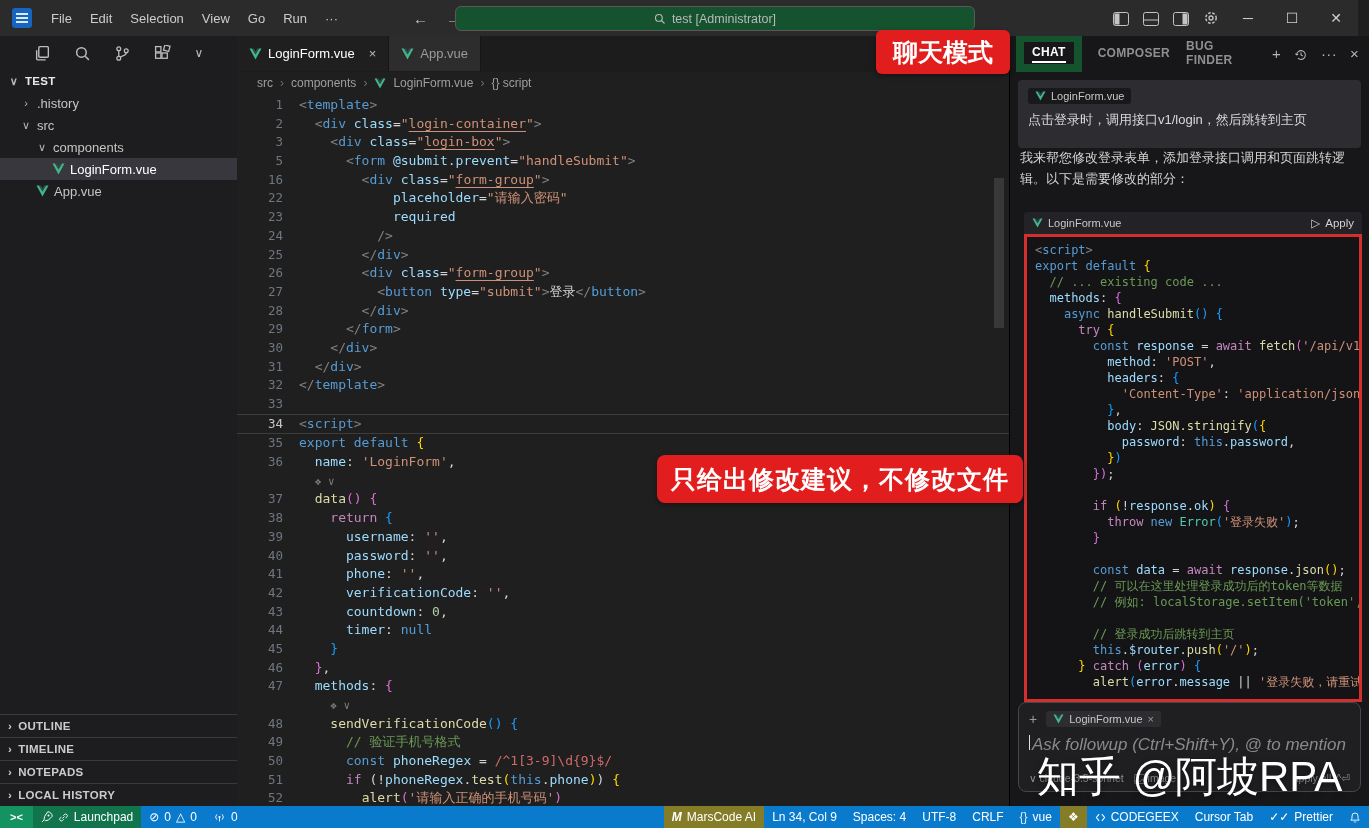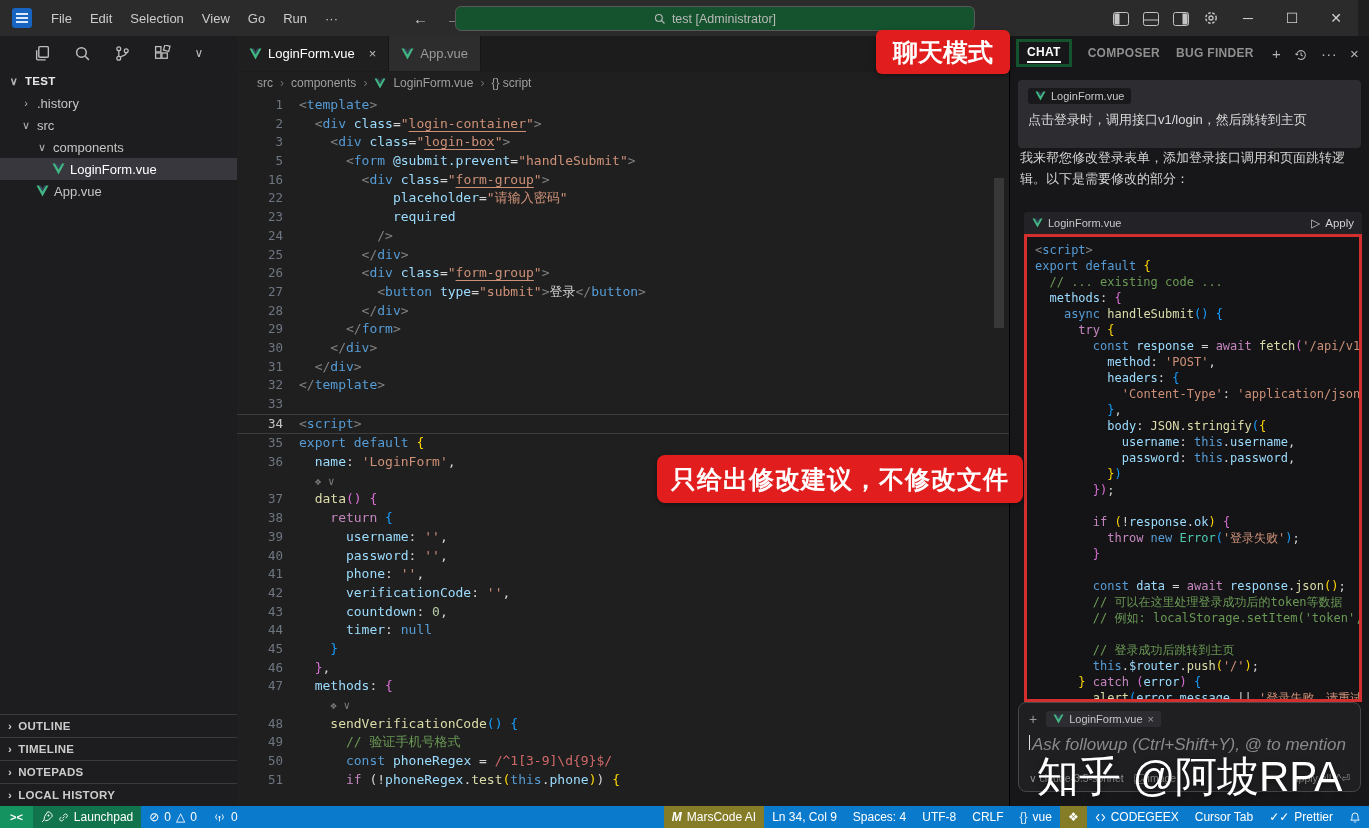--- a/index.html
+++ b/index.html
@@ -59,21 +59,21 @@
   .scrollthumb{position:absolute;right:6px;top:142px;width:10px;height:150px;background:#424242;opacity:.75;}
   
   .badge{position:absolute;background:#e21d1d;color:#ffffff;font-weight:bold;z-index:40;
          display:flex;align-items:center;justify-content:center;box-shadow:0 2px 5px rgba(0,0,0,.35);}
   #badge-chatmode{left:876px;top:30px;height:44px;padding:0 17px;font-size:25px;border-radius:6px;}
   #badge-suggest{left:657px;top:455px;height:48px;padding:0 14px;font-size:25px;border-radius:8px;letter-spacing:1px;}
   
   .chat{position:absolute;right:0;top:36px;width:359px;bottom:22px;background:#17171a;border-left:1px solid #000;}
   .chat-tabs{height:34px;display:flex;align-items:center;padding:0 10px;gap:16px;color:#8f8f8f;
              font-size:12px;font-weight:bold;letter-spacing:.3px;}
-  .redbox{border:3px solid #14532d;padding:3px 8px 5px 8px;margin-left:-4px;}
+  .redbox{border:8px solid #14532d;padding:3px 8px 5px 8px;margin-left:-4px;}
   .chat-tab.active{color:#ffffff;position:relative;}
   .chat-tab.active::after{content:"";position:absolute;left:0;right:0;bottom:-4px;height:2px;background:#ffffff;}
   .chat-icons{margin-left:auto;display:flex;align-items:center;gap:13px;color:#b5b5b5;font-weight:normal;font-size:15px;}
   .user-card{position:absolute;left:8px;right:8px;top:44px;height:54px;background:#2c2c31;border-radius:4px;padding:7px 10px;}
   .chip{display:inline-flex;align-items:center;gap:5px;background:#19191c;border-radius:3px;
         padding:2px 7px;font-size:11px;color:#c8c8c8;}
   .user-card .msg{margin-top:6px;font-size:13px;color:#dadada;}
   .assist{position:absolute;left:10px;right:10px;top:112px;font-size:13px;line-height:20.5px;color:#d4d4d4;}
   .code-card{position:absolute;left:14px;right:7px;top:176px;height:480px;}
   .cc-head{height:22px;background:#232327;display:flex;align-items:center;padding:0 8px;
@@ -289,20 +289,21 @@
         <div class="cl"><span class="ln">43</span><span class="cc"><span class="tk-txt">      </span><span class="tk-prop">countdown</span><span class="tk-txt">: </span><span class="tk-num">0</span><span class="tk-txt">,</span></span></div>
         <div class="cl"><span class="ln">44</span><span class="cc"><span class="tk-txt">      </span><span class="tk-prop">timer</span><span class="tk-txt">: </span><span class="tk-kw">null</span></span></div>
         <div class="cl"><span class="ln">45</span><span class="cc"><span class="tk-txt">    </span><span class="tk-b3">}</span></span></div>
         <div class="cl"><span class="ln">46</span><span class="cc"><span class="tk-txt">  </span><span class="tk-b2">}</span><span class="tk-txt">,</span></span></div>
         <div class="cl"><span class="ln">47</span><span class="cc"><span class="tk-txt">  </span><span class="tk-prop">methods</span><span class="tk-txt">: </span><span class="tk-b2">{</span></span></div>
         <div class="cl"><span class="ln"></span><span class="cc"><span class="tk-txt">    </span><span class="lensrow">❖ ∨</span></span></div>
         <div class="cl"><span class="ln">48</span><span class="cc"><span class="tk-txt">    </span><span class="tk-fn">sendVerificationCode</span><span class="tk-b3">()</span><span class="tk-txt"> </span><span class="tk-b3">{</span></span></div>
         <div class="cl"><span class="ln">49</span><span class="cc"><span class="tk-txt">      </span><span class="tk-cmt">// 验证手机号格式</span></span></div>
         <div class="cl"><span class="ln">50</span><span class="cc"><span class="tk-txt">      </span><span class="tk-kw">const</span><span class="tk-txt"> </span><span class="tk-var">phoneRegex</span><span class="tk-txt"> = </span><span class="tk-rex">/^1[3-9]\d{9}$/</span></span></div>
         <div class="cl"><span class="ln">51</span><span class="cc"><span class="tk-txt">      </span><span class="tk-ctl">if</span><span class="tk-txt"> (!</span><span class="tk-var">phoneRegex</span><span class="tk-txt">.</span><span class="tk-fn">test</span><span class="tk-b1">(</span><span class="tk-kw">this</span><span class="tk-txt">.</span><span class="tk-prop">phone</span><span class="tk-b1">)</span><span class="tk-txt">) </span><span class="tk-b1">{</span></span></div>
+        <div class="cl"><span class="ln">52</span><span class="cc"><span class="tk-txt">        </span><span class="tk-fn">alert</span><span class="tk-b2">(</span><span class="tk-str">'请输入正确的手机号码'</span><span class="tk-b2">)</span></span></div>
       </div>
     <div class="scrollthumb"></div>
   </div>
 
   <div class="badge" id="badge-suggest">只给出修改建议，不修改文件</div>
   <div class="badge" id="badge-chatmode">聊天模式</div>
 
   <div class="chat">
     <div class="chat-tabs">
       <span class="redbox">
@@ -352,21 +353,20 @@
           <div class="cl"><span class="cc"><span class="tk-txt">  </span><span class="tk-cmt">// ... existing code ...</span></span></div>
           <div class="cl"><span class="cc"><span class="tk-txt">  </span><span class="tk-prop">methods</span><span class="tk-txt">: </span><span class="tk-b2">{</span></span></div>
           <div class="cl"><span class="cc"><span class="tk-txt">    </span><span class="tk-kw">async</span><span class="tk-txt"> </span><span class="tk-fn">handleSubmit</span><span class="tk-b3">()</span><span class="tk-txt"> </span><span class="tk-b3">{</span></span></div>
           <div class="cl"><span class="cc"><span class="tk-txt">      </span><span class="tk-ctl">try</span><span class="tk-txt"> </span><span class="tk-b1">{</span></span></div>
           <div class="cl"><span class="cc"><span class="tk-txt">        </span><span class="tk-kw">const</span><span class="tk-txt"> </span><span class="tk-var">response</span><span class="tk-txt"> = </span><span class="tk-ctl">await</span><span class="tk-txt"> </span><span class="tk-fn">fetch</span><span class="tk-b2">(</span><span class="tk-str">'/api/v1/l</span></span></div>
           <div class="cl"><span class="cc"><span class="tk-txt">          </span><span class="tk-prop">method</span><span class="tk-txt">: </span><span class="tk-str">'POST'</span><span class="tk-txt">,</span></span></div>
           <div class="cl"><span class="cc"><span class="tk-txt">          </span><span class="tk-prop">headers</span><span class="tk-txt">: </span><span class="tk-b3">{</span></span></div>
           <div class="cl"><span class="cc"><span class="tk-txt">            </span><span class="tk-str">'Content-Type'</span><span class="tk-txt">: </span><span class="tk-str">'application/json'</span></span></div>
           <div class="cl"><span class="cc"><span class="tk-txt">          </span><span class="tk-b3">}</span><span class="tk-txt">,</span></span></div>
           <div class="cl"><span class="cc"><span class="tk-txt">          </span><span class="tk-prop">body</span><span class="tk-txt">: </span><span class="tk-fn">JSON</span><span class="tk-txt">.</span><span class="tk-fn">stringify</span><span class="tk-b3">(</span><span class="tk-b1">{</span></span></div>
-          <div class="cl"><span class="cc"><span class="tk-txt">            </span><span class="tk-prop">username</span><span class="tk-txt">: </span><span class="tk-kw">this</span><span class="tk-txt">.</span><span class="tk-prop">username</span><span class="tk-txt">,</span></span></div>
           <div class="cl"><span class="cc"><span class="tk-txt">            </span><span class="tk-prop">password</span><span class="tk-txt">: </span><span class="tk-kw">this</span><span class="tk-txt">.</span><span class="tk-prop">password</span><span class="tk-txt">,</span></span></div>
           <div class="cl"><span class="cc"><span class="tk-txt">          </span><span class="tk-b1">}</span><span class="tk-b3">)</span></span></div>
           <div class="cl"><span class="cc"><span class="tk-txt">        </span><span class="tk-b2">}</span><span class="tk-b2">)</span><span class="tk-txt">;</span></span></div>
           <div class="cl"><span class="cc"></span></div>
           <div class="cl"><span class="cc"><span class="tk-txt">        </span><span class="tk-ctl">if</span><span class="tk-txt"> </span><span class="tk-b1">(</span><span class="tk-txt">!</span><span class="tk-var">response</span><span class="tk-txt">.</span><span class="tk-prop">ok</span><span class="tk-b1">)</span><span class="tk-txt"> </span><span class="tk-b2">{</span></span></div>
           <div class="cl"><span class="cc"><span class="tk-txt">          </span><span class="tk-ctl">throw</span><span class="tk-txt"> </span><span class="tk-kw">new</span><span class="tk-txt"> </span><span class="tk-cls">Error</span><span class="tk-b3">(</span><span class="tk-str">'登录失败'</span><span class="tk-b3">)</span><span class="tk-txt">;</span></span></div>
           <div class="cl"><span class="cc"><span class="tk-txt">        </span><span class="tk-b2">}</span></span></div>
           <div class="cl"><span class="cc"></span></div>
           <div class="cl"><span class="cc"><span class="tk-txt">        </span><span class="tk-kw">const</span><span class="tk-txt"> </span><span class="tk-var">data</span><span class="tk-txt"> = </span><span class="tk-ctl">await</span><span class="tk-txt"> </span><span class="tk-var">response</span><span class="tk-txt">.</span><span class="tk-fn">json</span><span class="tk-b1">()</span><span class="tk-txt">;</span></span></div>
           <div class="cl"><span class="cc"><span class="tk-txt">        </span><span class="tk-cmt">// 可以在这里处理登录成功后的token等数据</span></span></div>

